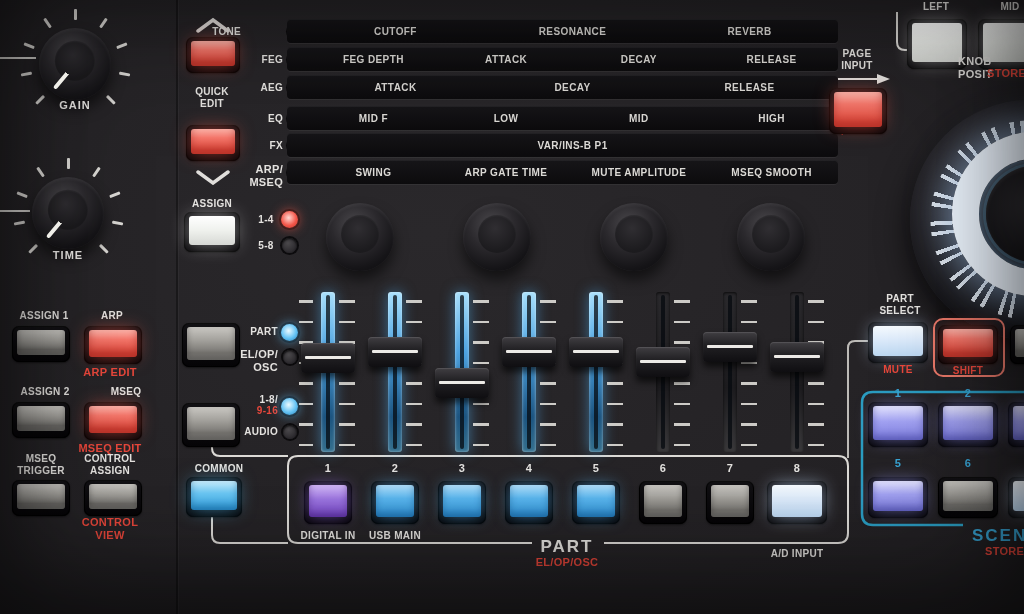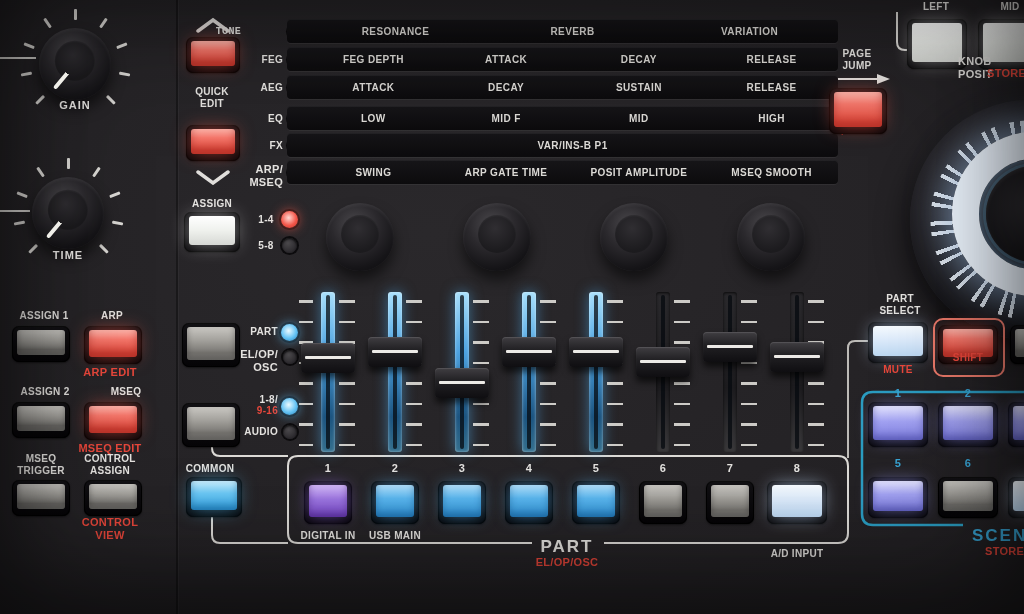--- a/index.html
+++ b/index.html
@@ -199,68 +199,67 @@
   </div>
   <div class="t" style="left:212px;top:86px;">QUICK
 EDIT</div>
   <div class="btn" style="left:186px;top:125px;width:54px;height:36px;">
     <div class="face c-red"></div>
   </div>
   <svg class="lines" width="40" height="16" style="left:193px;top:169px;">
     <polyline points="5,3 20,14 35,3" stroke="#e0dedb" stroke-width="3.5" fill="none" stroke-linecap="round"></polyline>
   </svg>
 
-  <div class="t tr" style="right:783px;top:26px;font-family:Liberation Mono, monospace;">TONE</div>
+  <div class="t tr" style="right:783px;top:26px;">TONE</div>
   <div class="led c-off" style="left:288px;top:25px;width:13px;height:13px;"></div>
   <div class="strip" style="top:19px;">
+    <div class="cell">CUTOFF</div>
     <div class="cell">RESONANCE</div>
     <div class="cell">REVERB</div>
-    <div class="cell">VARIATION</div>
   </div>
 
   <div class="t tr" style="right:741px;top:54px;">FEG</div>
   <div class="led c-off" style="left:288px;top:53px;width:13px;height:13px;"></div>
   <div class="strip" style="top:47px;">
     <div class="cell">FEG DEPTH</div>
     <div class="cell">ATTACK</div>
     <div class="cell">DECAY</div>
     <div class="cell">RELEASE</div>
   </div>
 
   <div class="t tr" style="right:741px;top:82px;">AEG</div>
   <div class="led c-off" style="left:288px;top:81px;width:13px;height:13px;"></div>
   <div class="strip" style="top:75px;">
     <div class="cell">ATTACK</div>
     <div class="cell">DECAY</div>
-    <div class="cell">SUSTAIN</div>
     <div class="cell">RELEASE</div>
   </div>
 
   <div class="t tr" style="right:741px;top:113px;">EQ</div>
   <div class="led c-off" style="left:288px;top:112px;width:13px;height:13px;"></div>
   <div class="strip" style="top:106px;">
+    <div class="cell">MID F</div>
     <div class="cell">LOW</div>
-    <div class="cell">MID F</div>
     <div class="cell">MID</div>
     <div class="cell">HIGH</div>
   </div>
 
   <div class="t tr" style="right:741px;top:140px;text-align:right;">FX</div>
   <div class="led c-off" style="left:288px;top:139px;width:13px;height:13px;"></div>
   <div class="strip" style="top:133px;">
     <div class="cell">VAR/INS-B P1</div>
   </div>
 
   <div class="t tr t9" style="right:741px;top:163px;">ARP/
 MSEQ</div>
   <div class="led c-off" style="left:288px;top:166px;width:13px;height:13px;"></div>
   <div class="strip" style="top:160px;">
     <div class="cell">SWING</div>
     <div class="cell">ARP GATE TIME</div>
-    <div class="cell">POSIT AMPLITUDE</div>
+    <div class="cell">MUTE AMPLITUDE</div>
     <div class="cell">MSEQ SMOOTH</div>
   </div>
 
   <div class="t" style="left:212px;top:198px;">ASSIGN</div>
   <div class="btn" style="left:184px;top:212px;width:56px;height:40px;">
     <div class="face c-white"></div>
   </div>
   <div class="t" style="left:266px;top:214px;">1-4</div>
   <div class="led c-red" style="left:281px;top:211px;width:17px;height:17px;"></div>
   <div class="t" style="left:266px;top:240px;">5-8</div>
@@ -282,21 +281,21 @@
 
   <div class="btn" style="left:182px;top:403px;width:58px;height:44px;">
     <div class="face c-off"></div>
   </div>
   <div class="t tr" style="right:746px;top:394px;text-align:right;">1-8/</div>
   <div class="t tr red" style="right:746px;top:405px;">9-16</div>
   <div class="led c-blue" style="left:281px;top:398px;width:17px;height:17px;"></div>
   <div class="t tr" style="right:746px;top:426px;">AUDIO</div>
   <div class="led c-off" style="left:283px;top:425px;width:14px;height:14px;"></div>
 
-  <div class="t" style="left:210px;top:463px;">COMMON</div>
+  <div class="t" style="left:210px;top:463px;padding-left:18px;">COMMON</div>
   <div class="btn" style="left:186px;top:477px;width:56px;height:40px;">
     <div class="face c-cyan"></div>
   </div>
 
   <div class="sl" style="left:301px;">
     <div class="ticks ticks-l"></div>
     <div class="slot c-lit"></div>
     <div class="ticks"></div>
     <div class="cap" style="top: 32%;"></div>
   </div>
@@ -387,21 +386,21 @@
     <div class="face c-white"></div>
   </div>
   <div class="t" style="left:1010px;top:1px;">MID</div>
   <div class="btn" style="left:978px;top:19px;width:60px;height:50px;">
     <div class="face c-white"></div>
   </div>
   <div class="t tl t11" style="left:958px;top:55px;">KNOB POSIT</div>
   <div class="t tl t9 red" style="left:987px;top:67px;">STORE</div>
 
   <div class="t" style="left:857px;top:48px;">PAGE
-JUMP</div>
+INPUT</div>
   <div class="btn" style="left:829px;top:88px;width:58px;height:46px;">
     <div class="face c-red"></div>
   </div>
 
   <div class="sk">
     <div class="sk-body"></div>
     <div class="sk-ticks"></div>
     <div class="sk-glow"></div>
     <div class="sk-cap"></div>
   </div>
@@ -410,21 +409,21 @@
 SELECT</div>
   <div class="btn" style="left:868px;top:322px;width:60px;height:41px;">
     <div class="face c-white2"></div>
   </div>
   <div class="t red" style="left:898px;top:364px;">MUTE</div>
 
   <div class="shift-box"></div>
   <div class="btn" style="left:938px;top:325px;width:60px;height:39px;">
     <div class="face c-red"></div>
   </div>
-  <div class="t red" style="left:968px;top:352px;">SHIFT</div>
+  <div class="t red" style="left:968px;top:365px;">SHIFT</div>
 
   <div class="btn" style="left:1010px;top:325px;width:60px;height:39px;">
     <div class="face c-off"></div>
   </div>
 
   <div class="t t11 blue" style="left:898px;top:387px;">1</div>
   <div class="btn" style="left:868px;top:402px;width:60px;height:45px;">
     <div class="face c-peri"></div>
   </div>
   <div class="t t11 blue" style="left:968px;top:387px;">2</div>

